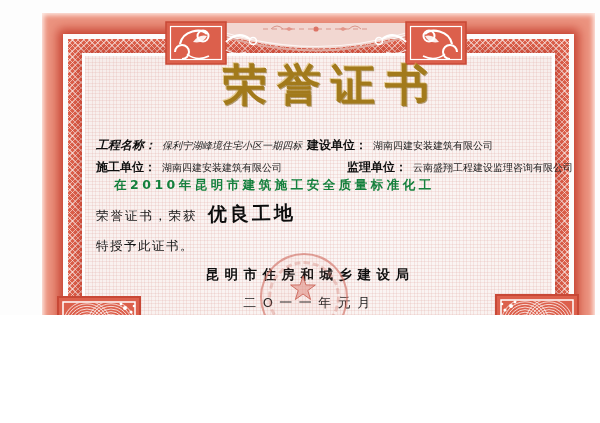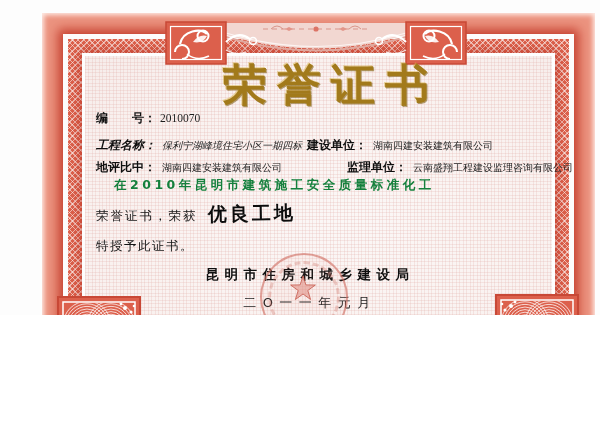--- a/index.html
+++ b/index.html
@@ -243,32 +243,29 @@
         <circle cx="74" cy="16" r="1.6"></circle>
         <circle cx="64" cy="8" r="1.4"></circle>
         <circle cx="77" cy="10" r="1.3"></circle>
     </g>
     <rect x="10" y="63" width="6" height="6" fill="none" stroke="#fff" stroke-width="1"></rect>
     <path d="M10,63 l6,6 M16,63 l-6,6" stroke="#fff" stroke-width=".8"></path>
   </svg>
 
   <div class="txt title">荣誉证书</div>
 
-  <div class="txt number-row">
-    <span class="number-label">编　　号：</span><span class="number-value">2010070</span>
-  </div>
 
   <div class="txt field-row r1l">
     <span class="flabel">工程名称：</span><span class="fvalue">保利宁湖峰境住宅小区一期四标</span>
   </div>
   <div class="txt field-row r1r">
     <span class="flabel">建设单位：</span><span class="fvalue">湖南四建安装建筑有限公司</span>
   </div>
   <div class="txt field-row r2l">
-    <span class="flabel">地评比中：</span><span class="fvalue">湖南四建安装建筑有限公司</span>
+    <span class="flabel">施工单位：</span><span class="fvalue">湖南四建安装建筑有限公司</span>
   </div>
   <div class="txt field-row r2r">
     <span class="flabel">监理单位：</span><span class="fvalue">云南盛翔工程建设监理咨询有限公司</span>
   </div>
 
   <div class="txt body1">在2010年昆明市建筑施工安全质量标准化工</div>
   <div class="txt body2">
     <span>荣誉证书，荣获</span><span class="award">优良工地</span>
   </div>
   <div class="txt body3">特授予此证书。</div>

